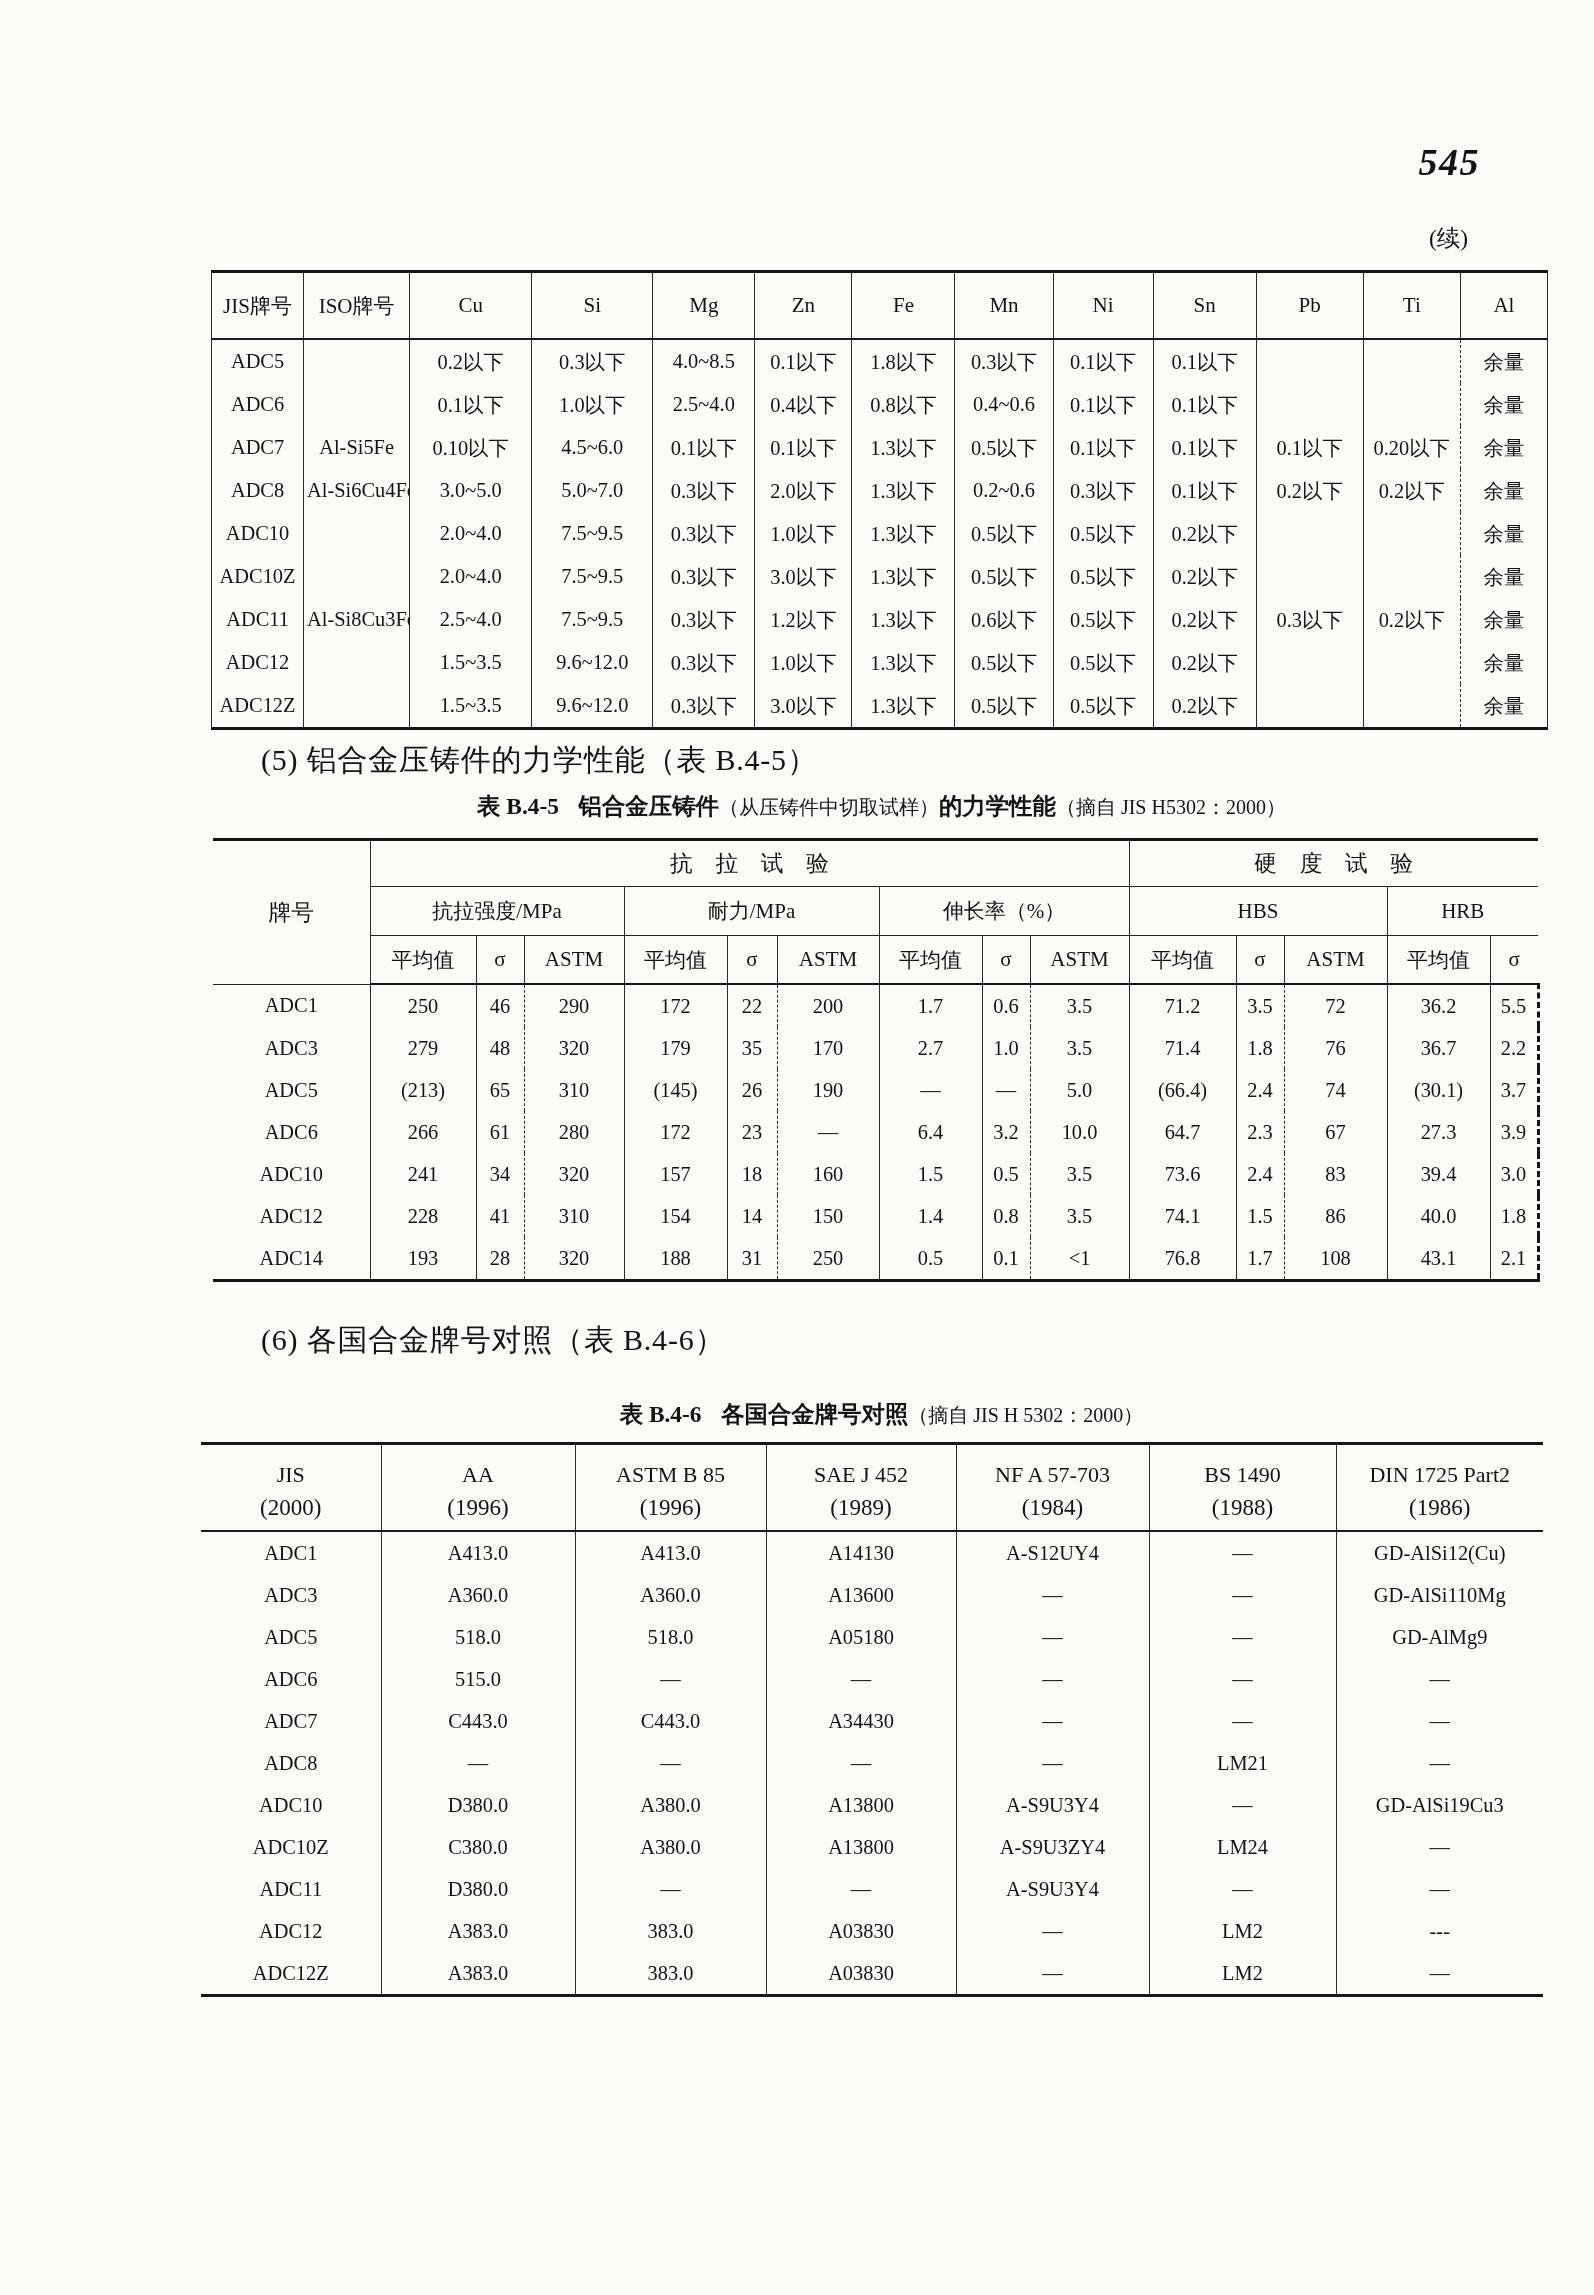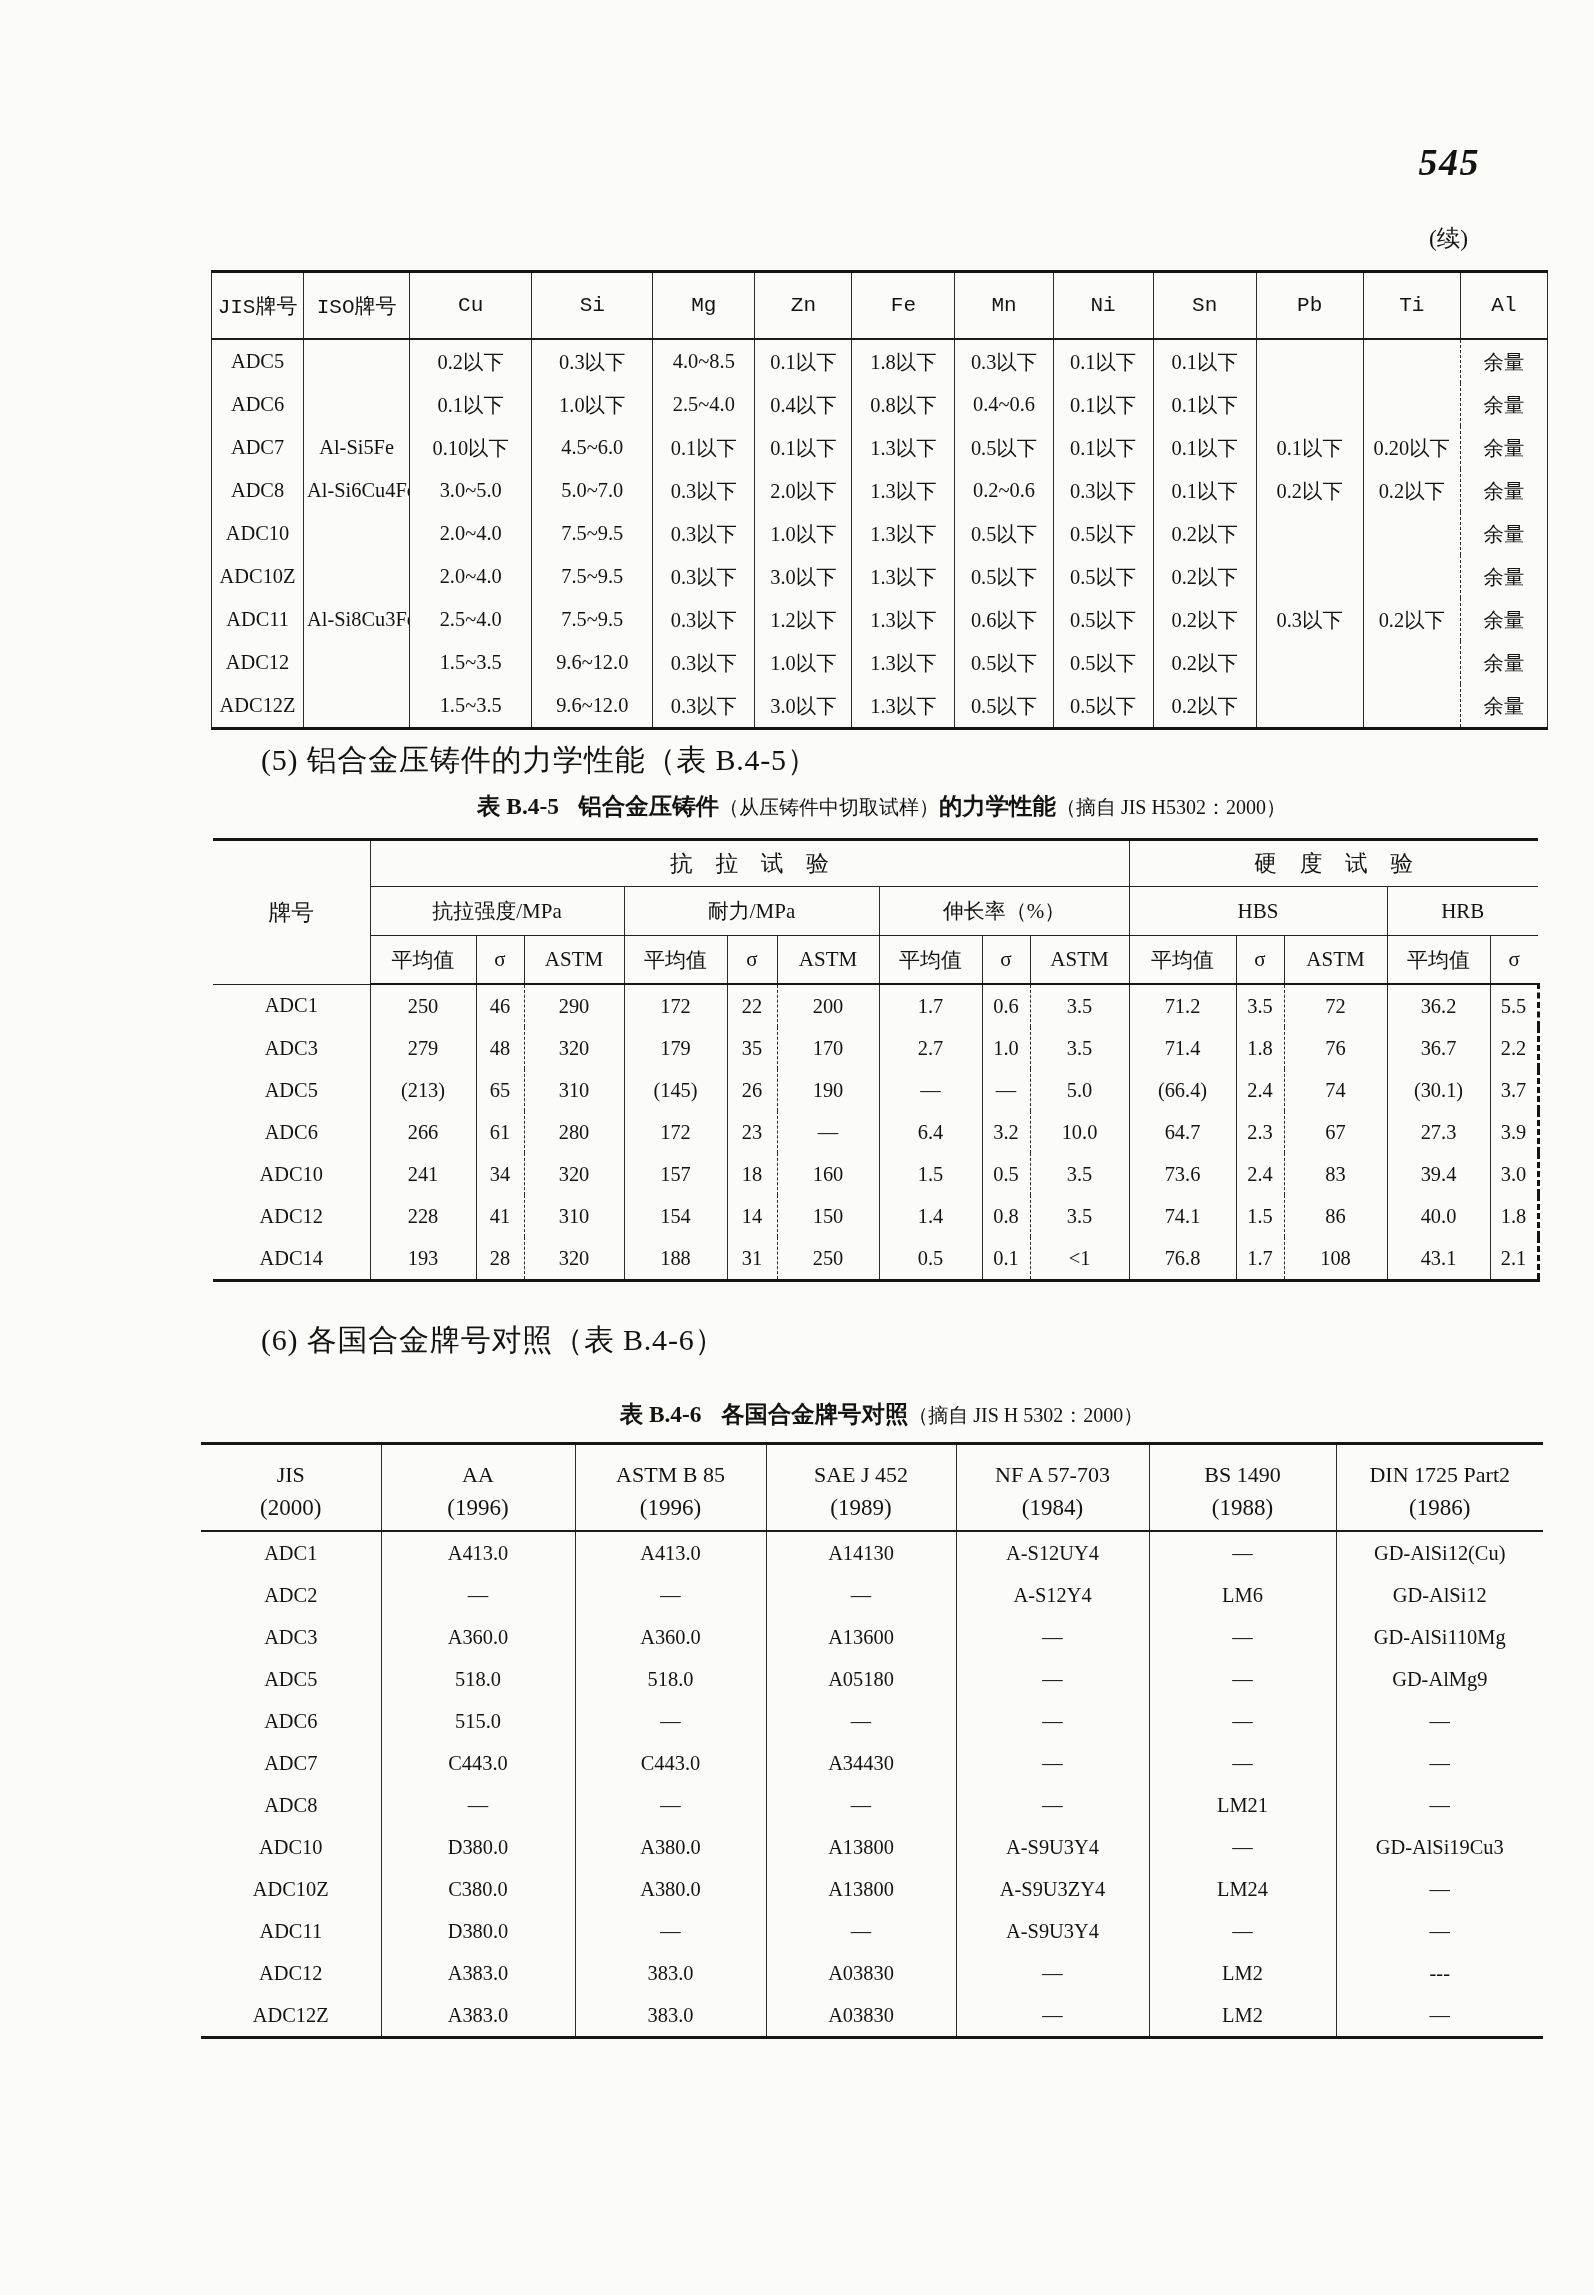--- a/index.html
+++ b/index.html
@@ -38,21 +38,21 @@
   tr > th:last-child, tr > td:last-child { border-right: none; }
 
   
   .t1 {
     left: 211px; top: 270px; width: 1337px;
     border-top: 3.8px solid #161616;
     border-bottom: 3.8px solid #161616;
     border-left: 1.5px solid #2a2a2a;
     border-right: 1.5px solid #2a2a2a;
   }
-  .t1 thead th { height: 65px; border-bottom: 2.3px solid #1c1c1c; font-family: Liberation Mono, monospace; }
+  .t1 thead th { height: 65px; border-bottom: 2.3px solid #1c1c1c; }
   .t1 tbody td { height: 43px; }
   .t1 tbody td:nth-child(12) { border-right-style: dashed; }
 
   
   .sec-heading { left: 261px; font-size: 30px; letter-spacing: 0.8px; }
   .h5pos { top: 740px; }
   .h6pos { top: 1320px; }
   .tbl-title { left: 211px; width: 1341px; text-align: center; font-size: 23.4px; }
   .t45titlepos { top: 790px; }
   .t46titlepos { top: 1398px; }
@@ -491,29 +491,20 @@
         <tr>
           <td>ADC1</td>
           <td>A413.0</td>
           <td>A413.0</td>
           <td>A14130</td>
           <td>A-S12UY4</td>
           <td>—</td>
           <td>GD-AlSi12(Cu)</td>
         </tr>
         <tr>
-          <td>ADC2</td>
-          <td>—</td>
-          <td>—</td>
-          <td>—</td>
-          <td>A-S12Y4</td>
-          <td>LM6</td>
-          <td>GD-AlSi12</td>
-        </tr>
-        <tr>
           <td>ADC3</td>
           <td>A360.0</td>
           <td>A360.0</td>
           <td>A13600</td>
           <td>—</td>
           <td>—</td>
           <td>GD-AlSi110Mg</td>
         </tr>
         <tr>
           <td>ADC5</td>

